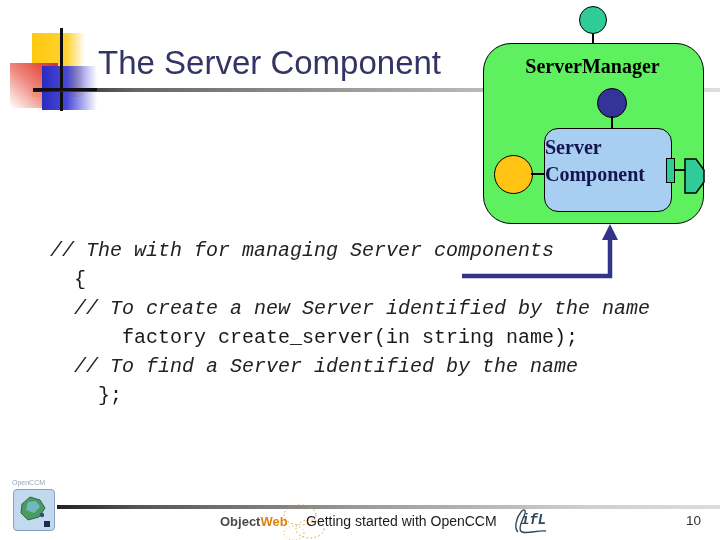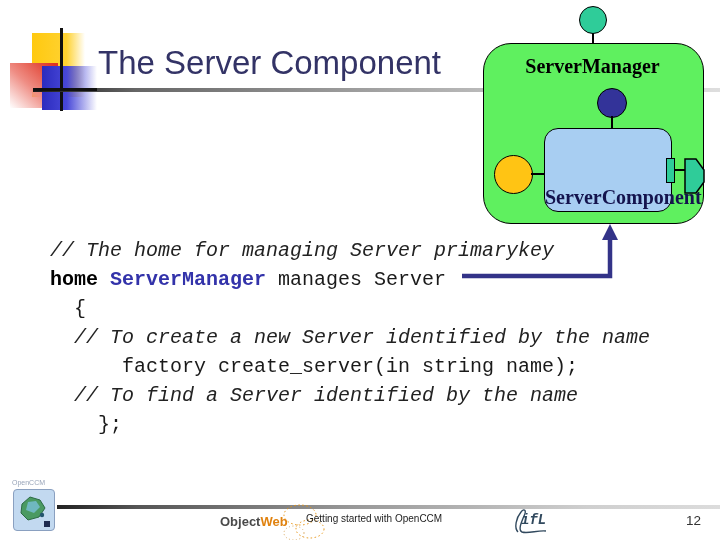--- a/index.html
+++ b/index.html
@@ -31,21 +31,21 @@
   .c-teal-top{left:579px;top:6px;width:28px;height:28px;background:var(--teal);z-index:2;}
   .c-navy{left:597px;top:88px;width:30px;height:30px;background:var(--navy);z-index:3;}
   .c-gold{left:494px;top:155px;width:39px;height:39px;background:var(--gold);z-index:3;}
   .stem{position:absolute;background:#000;z-index:2;}
   .stem-top{left:592px;top:33px;width:2px;height:11px;}
   .stem-navy{left:611px;top:116px;width:2px;height:13px;z-index:3;}
   .link-gold{left:531px;top:173px;width:14px;height:2px;z-index:3;}
   .link-port{left:674px;top:169px;width:11px;height:2px;z-index:3;}
   .component-box{position:absolute;left:544px;top:128px;width:128px;height:84px;box-sizing:border-box;
     background:var(--ltblue);border:1.5px solid #000;border-radius:14px;z-index:3;
-    display:flex;flex-direction:row;align-items:flex-end;padding-top:5px;}
+    display:flex;flex-direction:column;align-items:flex-start;padding-top:5px;}
   .component-box .lbl{font-family:"Liberation Serif",serif;font-weight:bold;font-size:20px;
     line-height:27px;color:#14144e;}
   .port-rect{position:absolute;left:666px;top:158px;width:9px;height:25px;box-sizing:border-box;
     background:var(--teal);border:1.5px solid #000;z-index:4;}
   .facet-svg{position:absolute;left:684px;top:154px;z-index:3;}
   .overlay-svg{position:absolute;left:0;top:0;z-index:5;pointer-events:none;}
   
   .code-block{position:absolute;left:50px;top:236px;z-index:2;
     font-family:"Liberation Mono","DejaVu Sans Mono",monospace;font-size:20px;color:#1a1a1a;}
   .code-line{height:29px;line-height:29px;white-space:pre;}
@@ -57,21 +57,21 @@
   .footer-divider{position:absolute;left:57px;top:505px;width:663px;height:4px;z-index:1;
     background:linear-gradient(to right,#222 0%,#555 12%,#999 45%,#cfcfcf 80%,#dcdcdc 100%);}
   .openccm-caption{position:absolute;left:12px;top:479px;font-size:7px;color:#98a4b8;}
   .openccm-square{position:absolute;left:13px;top:489px;width:42px;height:42px;box-sizing:border-box;
     background:#c2d9f0;border:1px solid #8aa0c0;border-radius:4px;z-index:2;}
   .objectweb{position:absolute;left:212px;top:509px;width:110px;height:15px;z-index:2;text-align:right;}
   .objectweb .txt{position:absolute;left:8px;top:5px;font-size:13px;font-weight:bold;white-space:nowrap;}
   .objectweb .p1{color:#4a4a4a;}
   .objectweb .p2{color:#e0820f;}
   .ow-swirl{position:absolute;left:58px;top:-12px;}
-  .footer-title{position:absolute;left:306px;top:513px;font-size:10px;color:#1c1c1c;z-index:2;}
+  .footer-title{position:absolute;left:306px;top:513px;font-size:14px;color:#1c1c1c;z-index:2;}
   .lifl{position:absolute;left:512px;top:506px;width:40px;height:32px;z-index:2;}
   .lifl .txt{position:absolute;left:9px;top:6px;font-family:Liberation Mono, monospace;
     font-style:italic;font-weight:bold;font-size:14px;color:#31495e;}
   .page-number{position:absolute;left:686px;top:513px;font-size:13.5px;color:#333;z-index:2;}
 </style>
 </head>
 <body>
 
 <div class="slide">
 
@@ -110,22 +110,21 @@
       <polygon points="1,5 12,5 20,16 20,28 12,39 1,39" fill="var(--teal)" stroke="#000" stroke-width="1.5"></polygon>
     </svg>
   </div>
 
   <svg class="overlay-svg" width="720" height="540" viewBox="0 0 720 540">
     <polyline points="462,276 610,276 610,238" fill="none" stroke="var(--arrow)" stroke-width="4.5"></polyline>
     <polygon points="602,240 618,240 610,224" fill="var(--arrow)"></polygon>
   </svg>
 
   <div class="code-block">
-      <div class="code-line"><span class="seg-comment">// The home for managing Server primarykey</span></div>
-      <div class="code-line"><span class="seg-keyword">home</span><span class="seg-plain"> </span><span class="seg-type">ServerManager</span><span class="seg-plain"> manages Server</span></div>
+      <div class="code-line"><span class="seg-comment">// The with for managing Server components</span></div>
       <div class="code-line"><span class="seg-plain">  {</span></div>
       <div class="code-line"><span class="seg-comment">  // To create a new Server identified by the name</span></div>
       <div class="code-line"><span class="seg-plain">      factory create_server(in string name);</span></div>
       <div class="code-line"><span class="seg-comment">  // To find a Server identified by the name</span></div>
       <div class="code-line"><span class="seg-plain">    };</span></div>
     </div>
 
   <div>
     <div class="openccm-caption">OpenCCM</div>
     <div class="openccm-square">
@@ -150,16 +149,16 @@
 
     <div class="footer-title">Getting started with OpenCCM</div>
 
     <div class="lifl">
       <svg width="40" height="32" viewBox="0 0 40 32">
         <path d="M6,26 C2,22 4,12 9,6 C12,2 15,4 12,10 C9,17 6,24 10,26 C16,28 26,24 34,25" fill="none" stroke="#31495e" stroke-width="1.4"></path>
       </svg>
       <span class="txt">ifL</span>
     </div>
 
-    <div class="page-number">12</div>
+    <div class="page-number">10</div>
   </div>
 
 </div>
 
 </body></html>

